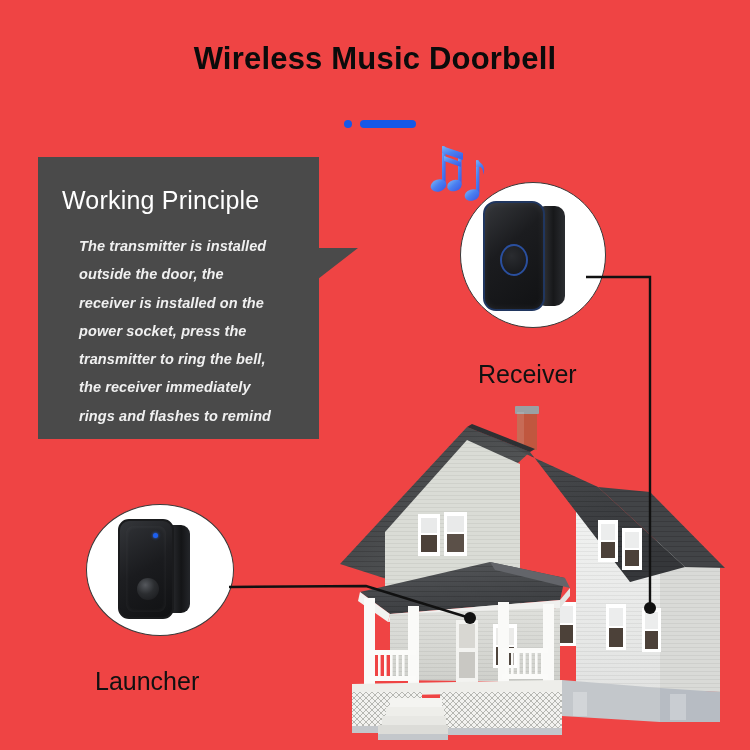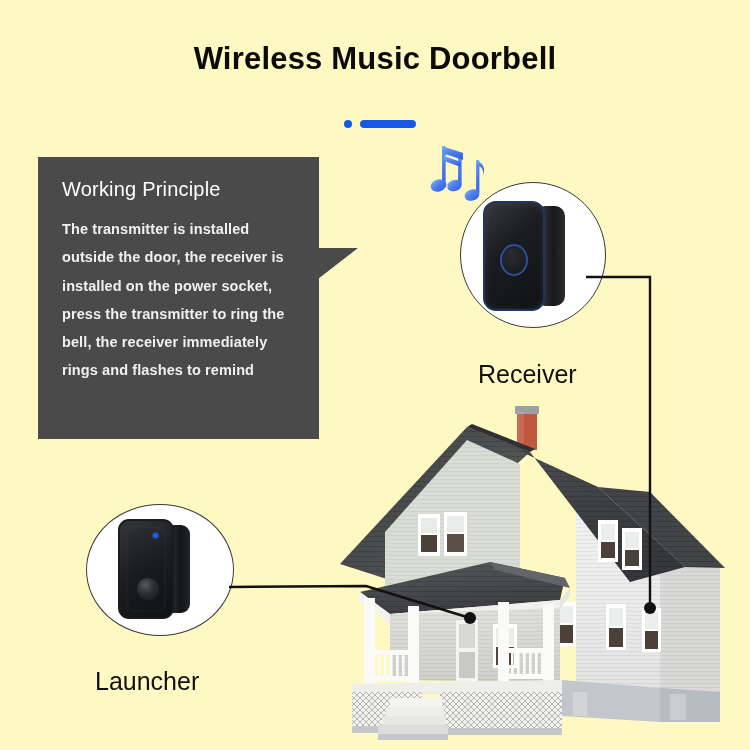--- a/index.html
+++ b/index.html
@@ -12,21 +12,21 @@
     height: 750px;
     position: relative;
     overflow: hidden;
     font-family: "Liberation Sans", sans-serif;
     -webkit-font-smoothing: antialiased;
   }
 
   #page-root {
     position: absolute;
     inset: 0;
-    background: #fef9c3;
+    background: #ef4444;
     padding-left: 17px;
   }
 
   
   .page-title {
     position: absolute;
     top: 42px;
     left: 0;
     width: 750px;
     text-align: center;
@@ -52,34 +52,35 @@
     position: absolute;
     left: 318px;
     top: 248px;
     width: 0;
     height: 0;
     border-top: 0 solid transparent;
     border-left: 40px solid #4a4a4a;
     border-bottom: 31px solid transparent;
   }
   .callout-heading {
-    font-size: 20px;
+    font-size: 25px;
     font-weight: 400;
     color: #ffffff;
     line-height: 1.2;
-    margin: 0 0 14px 0;
+    margin: 8px 0 14px 0;
     letter-spacing: 0.2px;
   }
   .callout-body {
     font-size: 14.5px;
     font-weight: bold;
     color: #f0f0f0;
     line-height: 1.95;
-    margin: 0;
+    margin: 17px;
     letter-spacing: 0.1px;
+    font-style: italic;
   }
 
   
   .signal-deco {
     position: absolute;
     left: 344px;
     top: 120px;
     display: flex;
     align-items: center;
     gap: 8px;

